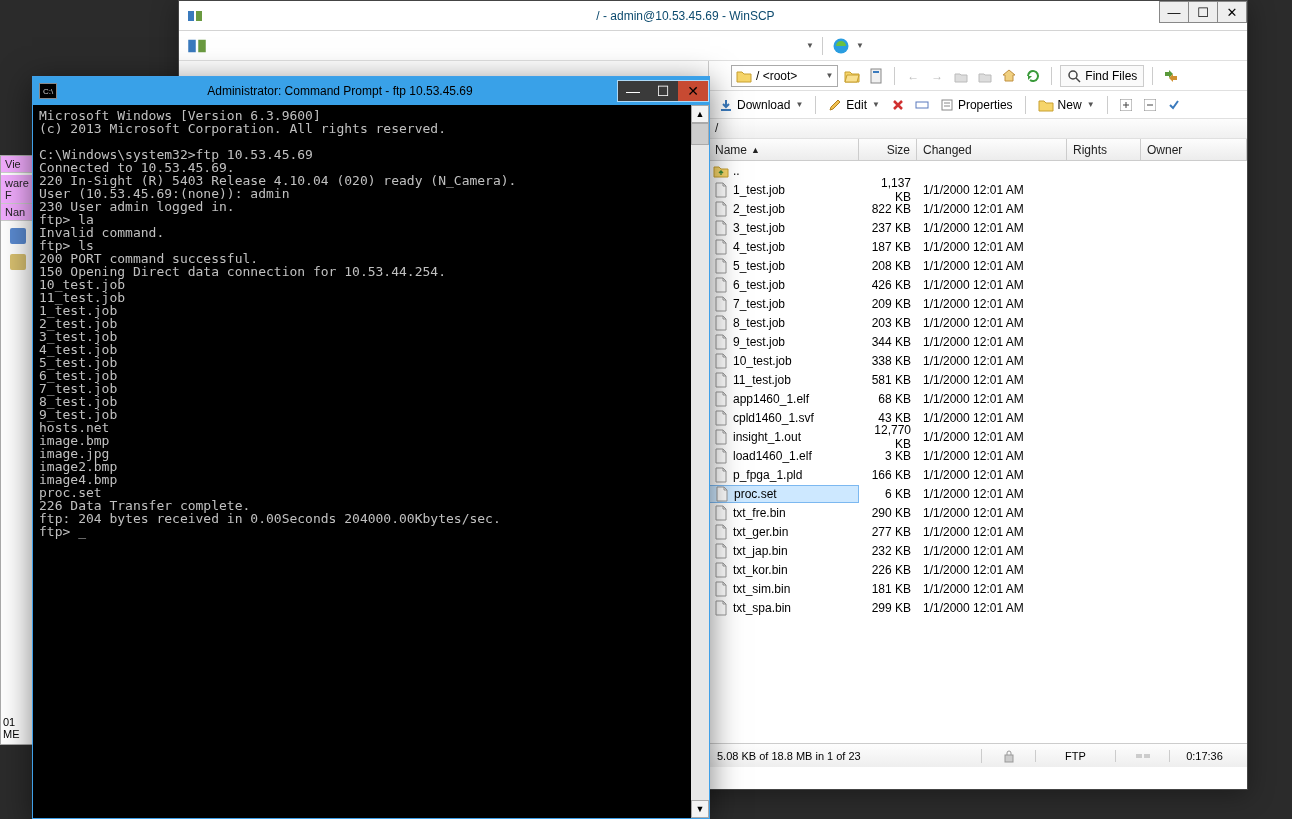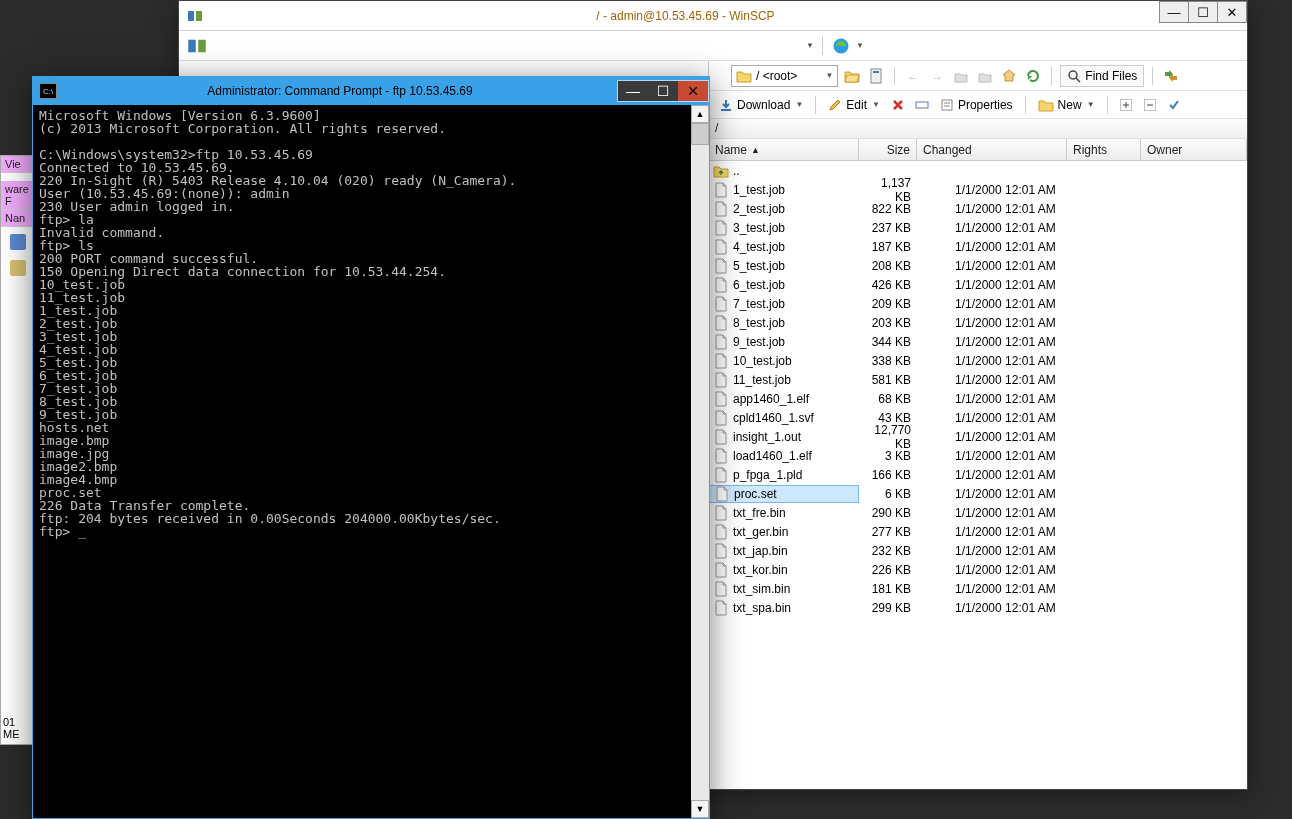--- a/index.html
+++ b/index.html
@@ -8,21 +8,21 @@
   
   .left-remnant { position: absolute; left: 0; top: 155px; width: 35px; height: 590px; background: #fff; border: 1px solid #aaa; }
   .left-remnant .hdr { background: #f0abfc; border-bottom: 1px solid #ccc; padding: 2px 4px; color: #222; font-size: 11px; }
   .left-remnant .ico { width: 22px; height: 22px; margin: 4px auto; }
   .left-remnant .stat { position: absolute; bottom: 2px; left: 0; right: 0; font-size: 11px; padding: 2px; }
   
   
   .winscp { position: absolute; left: 178px; top: 0; width: 1070px; height: 790px; background: #fff; border: 1px solid #444; box-shadow: 0 4px 24px rgba(0,0,0,.35); }
   .winscp-titlebar { height: 30px; background: #fff; border-bottom: 1px solid #d4d4d4; display: flex; align-items: center; position: relative; }
   .winscp-titlebar .app-icon { width: 16px; height: 16px; margin: 0 8px; }
-  .winscp-titlebar .title { flex: 1; text-align: center; font-size: 12px; color: #a16207; }
+  .winscp-titlebar .title { flex: 1; text-align: center; font-size: 12px; color: #0c4a6e; }
   .winscp-titlebar .winbtns { display: flex; height: 100%; }
   .winscp-titlebar .winbtn { width: 30px; height: 22px; display: flex; align-items: center; justify-content: center; border: 1px solid #888; margin-left: -1px; font-size: 13px; background:#eee;}
   
   .winscp-menubar { height: 22px; padding: 0 10px; display: flex; gap: 14px; align-items: center; color: #222; border-bottom: 1px solid #e0e0e0; font-size: 12px; }
   .winscp-menubar span { cursor: default; }
   
   .winscp-toolbar1 { height: 30px; display: flex; align-items: center; gap: 4px; padding: 0 8px; border-bottom: 1px solid #e0e0e0; }
   .tb-ico { width: 20px; height: 20px; display: inline-flex; align-items: center; justify-content: center; }
   .tb-sep { width: 1px; height: 18px; background: #ccc; margin: 0 4px; }
   .dd-arr { font-size: 8px; color: #555; margin-left: 1px; }
@@ -46,21 +46,21 @@
   .col-size { width: 58px; text-align: right; justify-content:flex-end;}
   .col-changed { width: 150px; }
   .col-rights { width: 74px; }
   .col-owner { flex:1; }
   
   .file-list { flex: 1; overflow-y: auto; overflow-x: auto; background:#fff;}
   .file-row { display: flex; height: 19px; align-items: center; font-size:12px;}
   .file-row.selected .col-name { background:#cde8ff; border:1px solid #7cb8f0;}
   .file-row .col-name { display:flex; align-items:center; gap:4px; padding: 0 4px;}
   .file-row .col-size { padding: 0 6px;}
-  .file-row .col-changed { padding: 0 6px; margin-left: 32px;}
+  .file-row .col-changed { padding: 0 6px;}
   .file-icon { width: 16px; height: 16px; display:inline-flex; align-items:center; justify-content:center; font-size:13px;}
   .sort-arr { font-size:9px;}
   
   .winscp-status { height: 24px; border-top: 1px solid #ccc; display: flex; align-items: center; font-size: 11px; background: linear-gradient(#fdfdfd,#eee);}
   .winscp-status .stat-left { width: 530px; border-right: 1px solid #ccc; padding: 0 8px;}
   .winscp-status .stat-right { flex:1; padding: 0 8px; display:flex; align-items:center;}
   .winscp-status .stat-ico { width: 54px; height:100%; display:flex; align-items:center; justify-content:center; border-left: 1px solid #ccc;}
   
   
   .cmd { position: absolute; left: 32px; top: 76px; width: 678px; height: 743px; background: #000; border: 1px solid #40a0e8; box-shadow: 0 6px 30px rgba(0,0,0,.5); }
@@ -80,21 +80,21 @@
   .cmd-scroll .thumb{height:22px;background:#cdcdcd;border:1px solid #aaa;}
   
   
   svg { display:block;}
 </style>
 </head>
 <body>
 
 <div class="left-remnant">
   <div class="hdr">Vie</div>
-  <div class="hdr" style="margin-top:8px;">ware F</div>
+  <div class="hdr" style="margin-top:2px;">ware F</div>
   <div class="hdr">Nan</div>
   <div class="ico">
     <svg viewBox="0 0 22 22">
         <rect x="3" y="3" width="16" height="16" fill="#5a8ad0" rx="2"></rect>
       </svg>
   </div>
   <div class="ico">
     <svg viewBox="0 0 22 22">
         <rect x="3" y="3" width="16" height="16" fill="#d8c070" rx="2"></rect>
       </svg>
@@ -658,20 +658,40 @@
             <div class="col-size">299 KB</div>
             <div class="col-changed">1/1/2000 12:01 AM</div>
             <div class="col-rights"></div>
             <div class="col-owner"></div>
           </div>
         </div>
 
     </div>
   </div>
 
+  <div class="winscp-status">
+    <div class="stat-left"></div>
+    <div class="stat-right">
+      <span style="flex:1;">5.08 KB of 18.8 MB in 1 of 23</span>
+      <div class="stat-ico">
+          <svg width="12" height="14" viewBox="0 0 12 14">
+            <rect x="2" y="6" width="8" height="7" fill="#ccc" stroke="#999"></rect>
+            <path d="M4 6 v-2 a2 2 0 0 1 4 0 v2" fill="none" stroke="#999"></path>
+          </svg>
+        </div>
+      <div class="stat-ico" style="width:80px;">FTP</div>
+      <div class="stat-ico">
+          <svg width="16" height="12" viewBox="0 0 16 12">
+            <rect x="1" y="4" width="6" height="4" fill="#ccc"></rect>
+            <rect x="9" y="4" width="6" height="4" fill="#ccc"></rect>
+          </svg>
+        </div>
+      <div class="stat-ico" style="width:70px;">0:17:36</div>
+    </div>
+  </div>
 </div>
 
 <div class="cmd">
   <div class="cmd-titlebar">
     <span class="cmd-ico">C:\</span>
     <div class="title">Administrator: Command Prompt - ftp  10.53.45.69</div>
     <div class="cbtns">
       <div class="cbtn min">—</div>
       <div class="cbtn max">☐</div>
       <div class="cbtn clo">✕</div>

